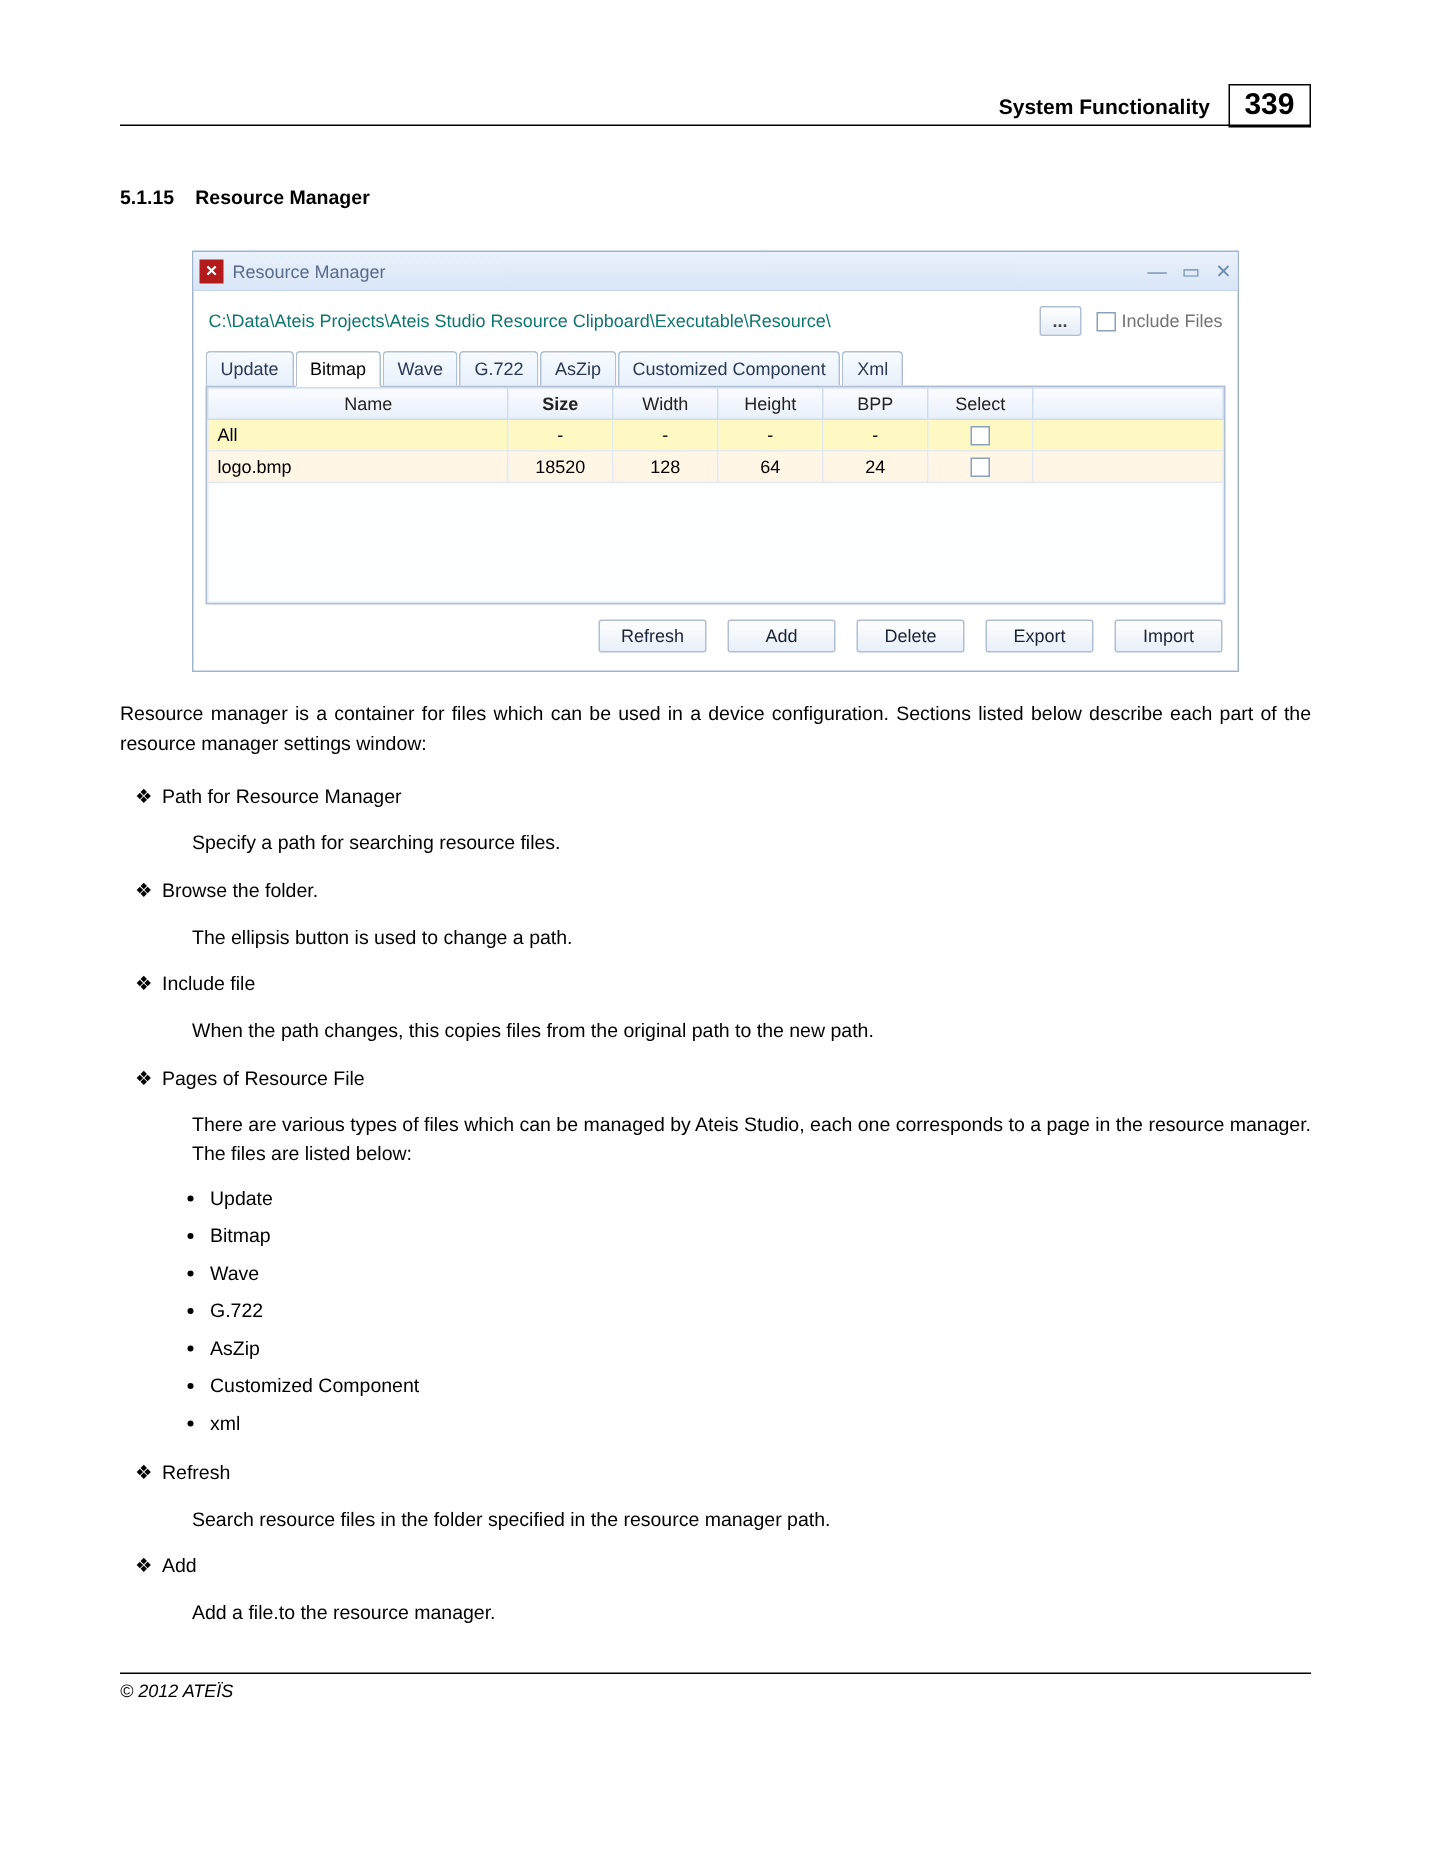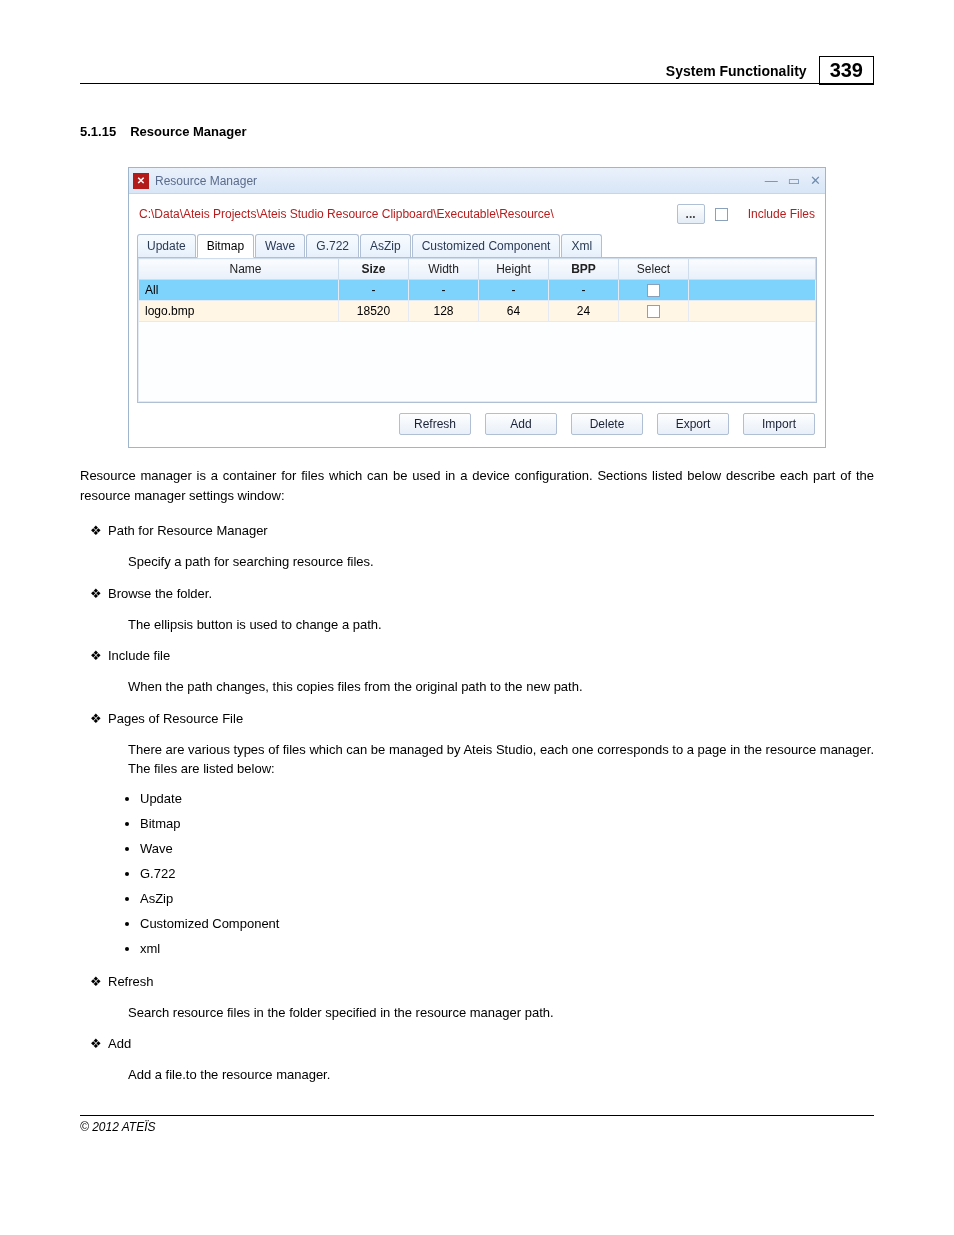--- a/index.html
+++ b/index.html
@@ -72,30 +72,30 @@
   }
   .titlebar-title { flex: 1; color:#5a6b8c; }
   .win-controls { display: flex; gap: 10px; color:#6f8cb0; font-size:13px;}
   .win-controls span { cursor: default; }
   .path-row {
     display: flex;
     align-items: center;
     padding: 10px 10px 8px 10px;
     gap: 10px;
   }
-  .path-text { flex: 1; color:#b91c1c; }
+  .path-text { flex: 1; color:#0f766e; }
   .browse-btn {
     border: 1px solid #b0bfd4;
     background: linear-gradient(#fefefe, #e4ecf6);
     padding: 2px 8px;
     font-weight: bold;
     color:#444;
     border-radius: 2px;
   }
-  .include-wrap { display:flex; align-items:center; gap:20px; color:#b91c1c;}
+  .include-wrap { display:flex; align-items:center; gap:4px; color:#737373;}
   .include-check {
     width:13px; height:13px; border:1px solid #8aa0bb; background:#fff;
   }
   .tabs {
     display: flex;
     padding: 0 8px;
     gap: 0;
     align-items: flex-end;
     margin-top: 2px;
   }
@@ -134,21 +134,21 @@
     font-weight: normal;
     padding: 3px 4px;
     color:#222;
   }
   table.grid td {
     border: 1px solid #e3eaf4;
     padding: 3px 6px;
     text-align: center;
   }
   table.grid td.name-cell { text-align: left; }
-  tr.row-all   { background: #7dd3fc; padding-left: 48px; }
+  tr.row-all   { background: #fef9c3; padding-left: 48px; }
   tr.row-data  { background: #fff6e6; }
   .grid-checkbox {
     width: 13px; height: 13px;
     border: 1px solid #8aa0bb;
     margin: 0 auto;
     background: #fff;
     display: block;
   }
   .empty-space {
     height: 80px;
@@ -253,21 +253,21 @@
       </div>
 
     <div class="tab-panel">
       <table class="grid">
         <thead>
             <tr id="grid-head">
               <th style="width: 200px; padding-left: 18px;">Name</th>
               <th style="width: 70px; font-weight: bold;">Size</th>
               <th style="width: 70px;">Width</th>
               <th style="width: 70px;">Height</th>
-              <th style="width: 70px; font-weight: bold;">BPP</th>
+              <th style="width: 70px;">BPP</th>
               <th style="width: 70px;">Select</th>
               <th></th>
             </tr>
           </thead>
         <tbody id="grid-body">
             <tr class="row-all">
               <td class="name-cell">All</td>
               <td>-</td>
               <td>-</td>
               <td>-</td>

